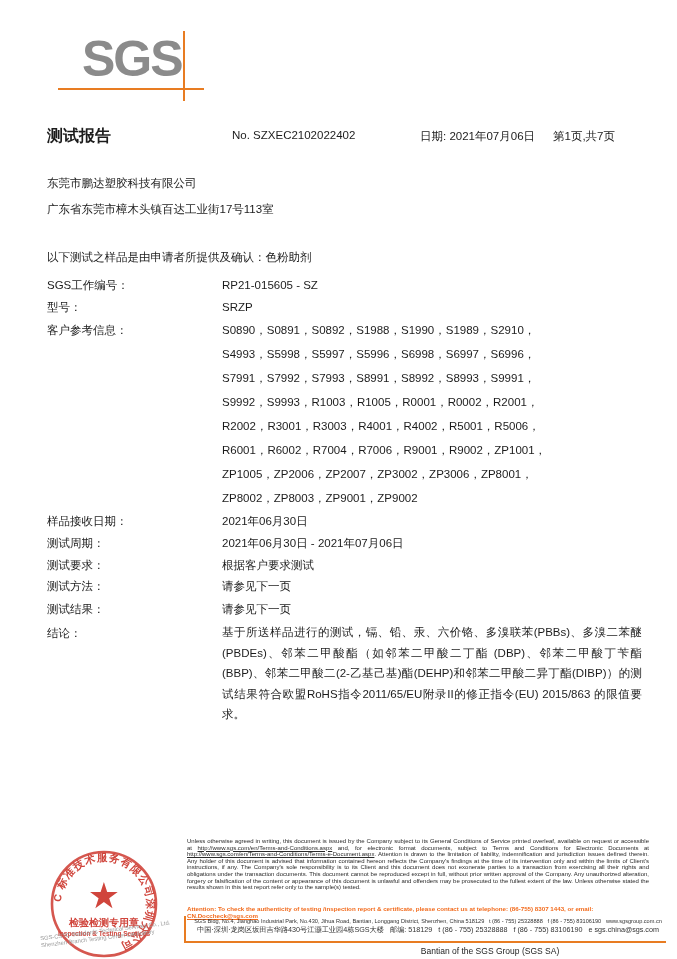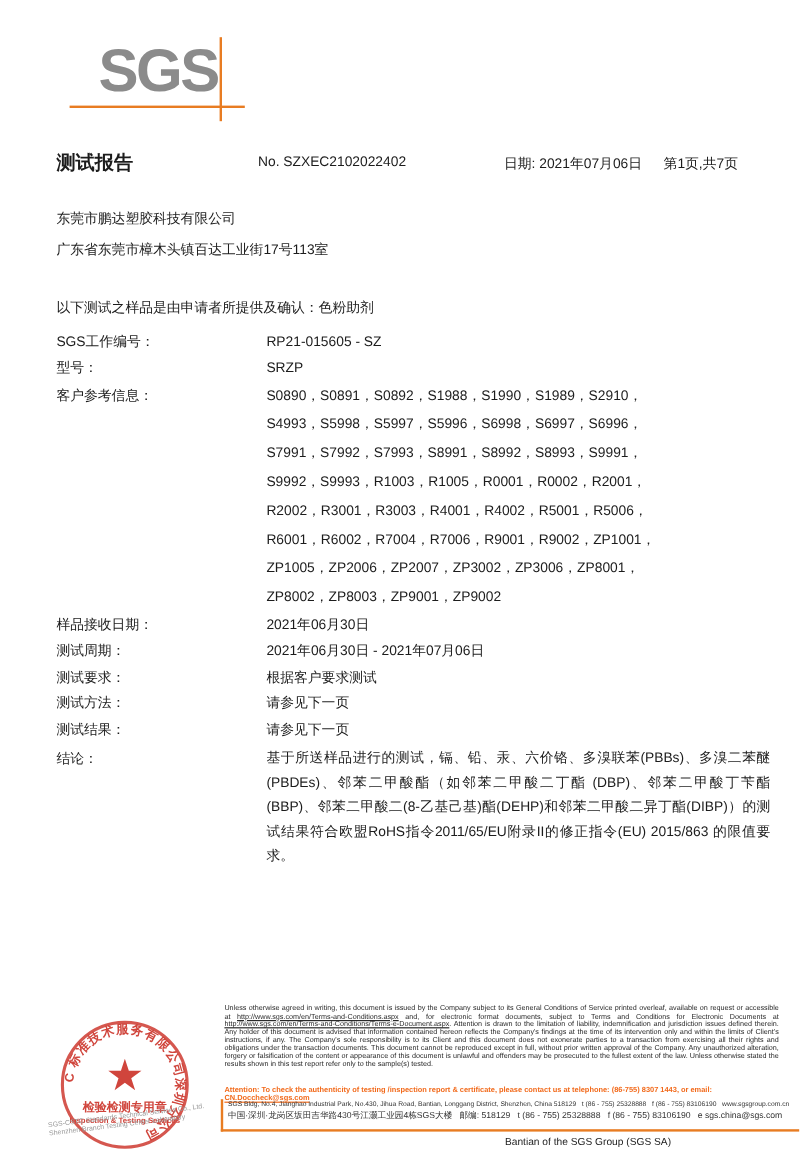--- a/index.html
+++ b/index.html
@@ -15,21 +15,21 @@
   .sgs-logo{
     position:absolute;left:82px;top:34px;
     font-size:50px;font-weight:700;letter-spacing:-2px;
     color:#8b8b8b;line-height:1;
   }
   .crop-h{position:absolute;left:58px;top:88px;width:146px;height:2px;background:#e87c22;}
   .crop-v{position:absolute;left:183px;top:31px;width:2px;height:70px;background:#e87c22;}
   
   .title-row{position:absolute;left:47px;top:126px;width:593px;height:20px;}
   .report-title{position:absolute;left:0;top:0;font-size:16px;font-weight:700;}
-  .report-no{position:absolute;left:168px;top:3px;font-size:11.5px;text-align:right;}
+  .report-no{position:absolute;left:185px;top:3px;font-size:11.5px;text-align:right;}
   .date-label{position:absolute;left:373px;top:3px;font-size:11.5px;}
   .page-label{position:absolute;left:506px;top:3px;font-size:11.5px;}
   .applicant{position:absolute;left:47px;top:170px;font-size:11.5px;line-height:26px;}
   
   .body{position:absolute;left:47px;top:249px;width:595px;}
   .sample-statement{font-size:11.5px;line-height:16px;margin-bottom:9px;}
   .row{display:flex;font-size:11.5px;line-height:22px;}
   .row .label{width:175px;flex:none;}
   .row .value{flex:1;}
   .ref-line{line-height:24px;}
@@ -40,21 +40,21 @@
   .legal{
     position:absolute;left:187px;top:838px;width:462px;
     font-size:6px;line-height:6.6px;text-align:justify;color:#2a2a2a;
   }
   .legal .lnk{text-decoration:underline;}
   .attention{
     position:absolute;left:187px;top:905px;width:470px;
     font-size:6.2px;line-height:7px;font-weight:700;color:#f26a1b;
   }
   .attention .lnk{text-decoration:underline;}
-  .addr-block{position:absolute;left:190px;top:917px;width:476px;color:#333;}
+  .addr-block{position:absolute;left:190px;top:917px;width:476px;color:#333;text-align:center;}
   .addr-line1{font-size:5.6px;line-height:8px;white-space:pre;}
   .addr-line2{font-size:7.2px;line-height:10px;white-space:pre;}
   .addr-vline{position:absolute;left:184px;top:916px;width:1.5px;height:27px;background:#e87c22;}
   .addr-hline{position:absolute;left:184px;top:941px;width:482px;height:1.5px;background:#e87c22;}
   .member{
     position:absolute;left:340px;top:946px;width:300px;
     font-size:8.5px;color:#1c1c1c;text-align:center;
   }
   
   .stamp{position:absolute;left:48px;top:848px;width:112px;height:112px;}
@@ -134,21 +134,21 @@
 
     <div class="gap-s"></div>
 
     <div class="row">
       <div class="label">测试结果：</div>
       <div class="value">请参见下一页</div>
     </div>
 
     <div class="row conclusion">
       <div class="label">结论：</div>
-      <div class="value">基于所送样品进行的测试，镉、铅、汞、六价铬、多溴联苯(PBBs)、多溴二苯醚(PBDEs)、邻苯二甲酸酯（如邻苯二甲酸二丁酯 (DBP)、邻苯二甲酸丁苄酯(BBP)、邻苯二甲酸二(8-乙基己基)酯(DEHP)和邻苯二甲酸二异丁酯(DIBP)）的测试结果符合欧盟RoHS指令2011/65/EU附录II的修正指令(EU) 2015/863 的限值要求。</div>
+      <div class="value">基于所送样品进行的测试，镉、铅、汞、六价铬、多溴联苯(PBBs)、多溴二苯醚(PBDEs)、邻苯二甲酸酯（如邻苯二甲酸二丁酯 (DBP)、邻苯二甲酸丁苄酯(BBP)、邻苯二甲酸二(2-乙基己基)酯(DEHP)和邻苯二甲酸二异丁酯(DIBP)）的测试结果符合欧盟RoHS指令2011/65/EU附录II的修正指令(EU) 2015/863 的限值要求。</div>
     </div>
   </div>
 
   <div class="legal"><span>Unless otherwise agreed in writing, this document is issued by the Company subject to its General Conditions of Service printed overleaf, available on request or accessible at </span><span class="lnk">http://www.sgs.com/en/Terms-and-Conditions.aspx</span><span> and, for electronic format documents, subject to Terms and Conditions for Electronic Documents at </span><span class="lnk">http://www.sgs.com/en/Terms-and-Conditions/Terms-e-Document.aspx</span><span>. Attention is drawn to the limitation of liability, indemnification and jurisdiction issues defined therein. Any holder of this document is advised that information contained hereon reflects the Company's findings at the time of its intervention only and within the limits of Client's instructions, if any. The Company's sole responsibility is to its Client and this document does not exonerate parties to a transaction from exercising all their rights and obligations under the transaction documents. This document cannot be reproduced except in full, without prior written approval of the Company. Any unauthorized alteration, forgery or falsification of the content or appearance of this document is unlawful and offenders may be prosecuted to the fullest extent of the law. Unless otherwise stated the results shown in this test report refer only to the sample(s) tested.</span></div>
 
   <div class="attention"><span>Attention: To check the authenticity of testing /inspection report &amp; certificate, please contact us at telephone: (86-755) 8307 1443, or email: </span><span class="lnk">CN.Doccheck@sgs.com</span></div>
 
   <div class="addr-vline"></div>
   <div class="addr-block">
     <div class="addr-line1"><span>SGS Bldg, No.4, Jianghao Industrial Park, No.430, Jihua Road, Bantian, Longgang District, Shenzhen, China 518129</span><span>   t (86 - 755) 25328888   f (86 - 755) 83106190   </span><span>www.sgsgroup.com.cn</span></div>

